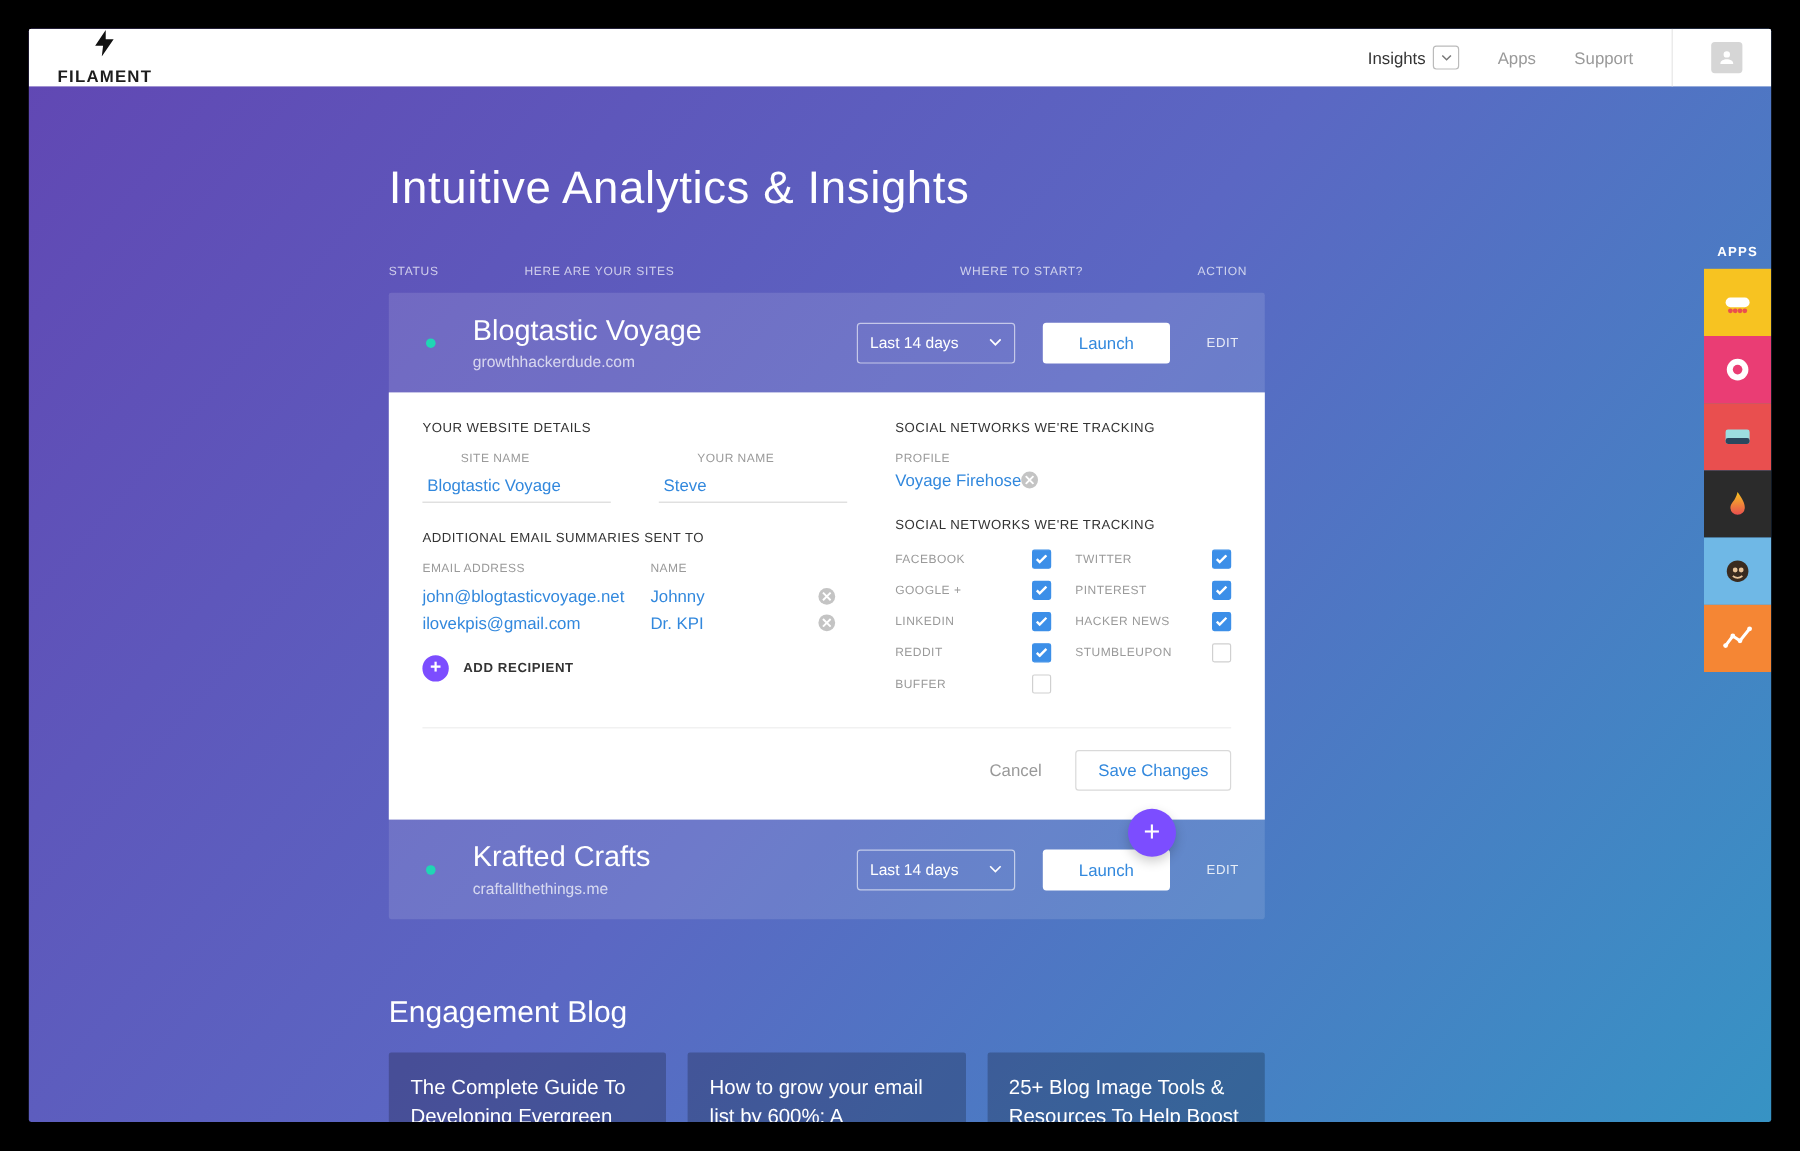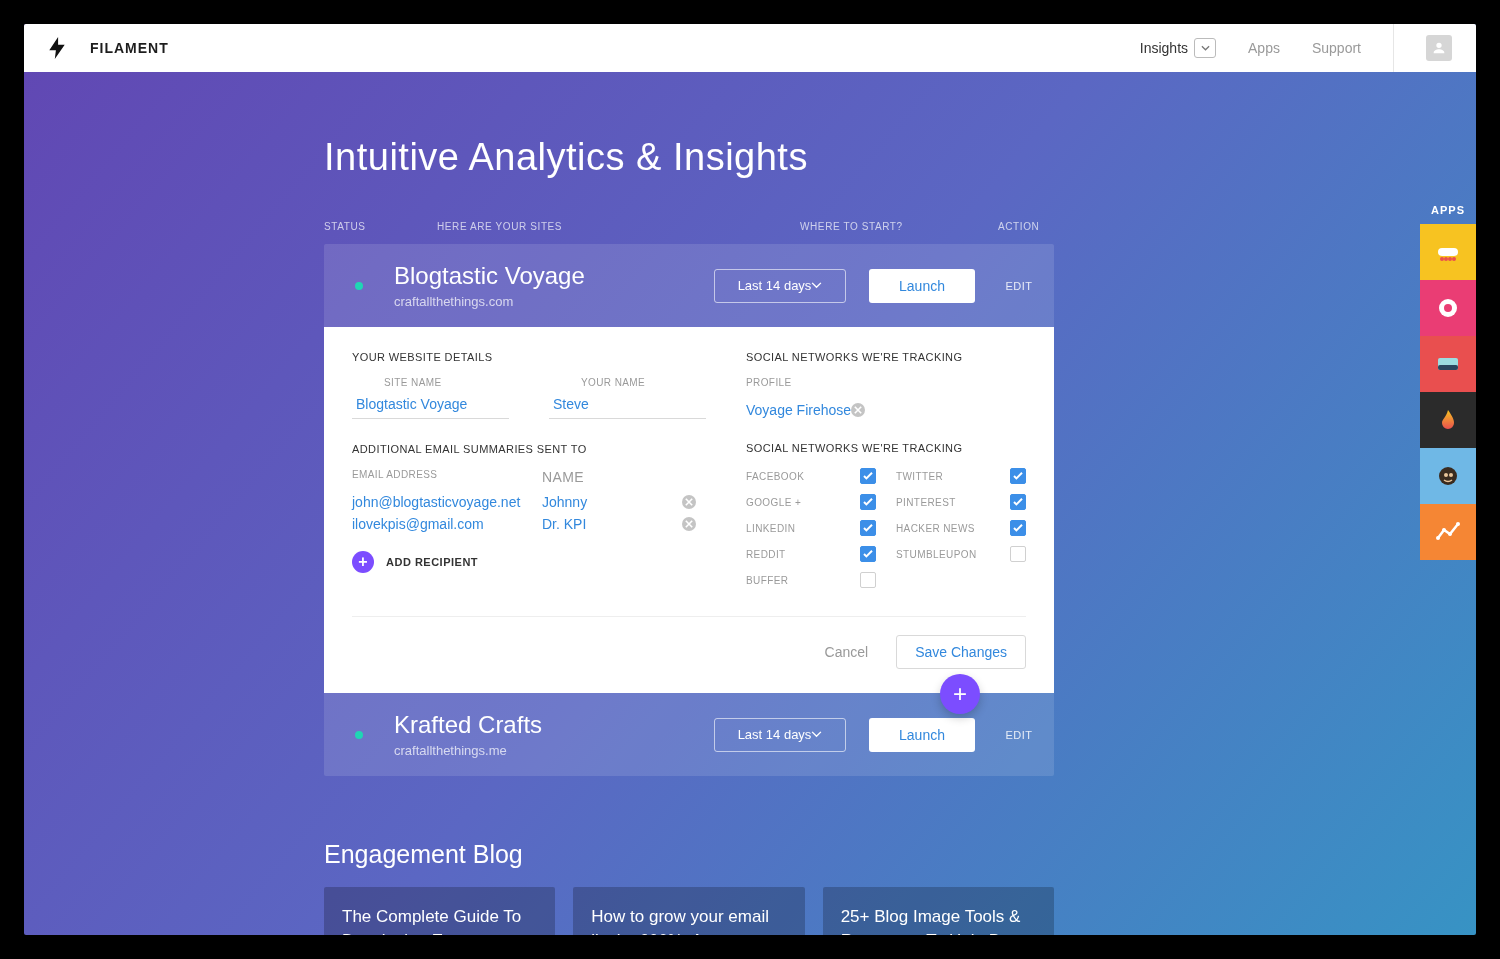--- a/index.html
+++ b/index.html
@@ -1,20 +1,20 @@
 <!DOCTYPE html>
 <html><head>
 <meta charset="utf-8">
 <style>
   * { box-sizing: border-box; margin: 0; padding: 0; }
   body { font-family: -apple-system, "Helvetica Neue", Arial, sans-serif; background: #000; }
   .shell { width: 1500px; height: 959px; margin: 0 auto; padding: 24px; }
   .app-frame { width: 100%; height: 100%; background: linear-gradient(130deg, #6147b3 0%, #5b67c3 50%, #3793c4 100%); position: relative; overflow: hidden; border-radius: 2px; }
   .topbar { height: 48px; background: #fff; display: flex; align-items: center; padding: 0 24px; }
-  .logo { display: flex; align-items: center; gap: 24px; }
+  .logo { display: flex; align-items: center; gap: 8px; flex-direction: column; }
   .logo svg { width: 18px; height: 22px; }
   .logo-text { font-weight: 700; letter-spacing: 1px; color: #1d1d1d; font-size: 14px; }
   .topnav { margin-left: auto; display: flex; align-items: center; gap: 32px; }
   .topnav-item { color: #9a9a9a; font-size: 14px; cursor: pointer; display: flex; align-items: center; gap: 6px; }
   .topnav-item.active { color: #333; }
   .nav-dd { width: 22px; height: 20px; border: 1px solid #bbb; border-radius: 3px; display: flex; align-items: center; justify-content: center; }
   .nav-dd svg { width: 9px; height: 6px; }
   .topnav-divider { width: 1px; height: 48px; background: #e6e6e6; }
   .avatar { width: 26px; height: 26px; background: #d6d6d6; border-radius: 3px; display: flex; align-items: center; justify-content: center; }
   .avatar svg { width: 16px; height: 16px; fill: #fff; }
@@ -24,21 +24,21 @@
 
   .col-headers { display: grid; grid-template-columns: 70px 320px 155px 1fr; padding: 42px 0 12px 0; font-size: 10px; letter-spacing: .6px; color: rgba(255,255,255,.7); gap: 43px; }
   .col-headers span { text-transform: uppercase; }
 
   .sites-panel { width: 730px; background: rgba(255,255,255,.12); border-radius: 2px; overflow: visible; position: relative; }
   .site-row { display: grid; grid-template-columns: 70px 320px 155px 120px 60px; align-items: center; padding: 18px 0; }
   .status-dot { width: 8px; height: 8px; border-radius: 50%; background: #1fd6b4; margin: 0 auto; }
   .site-meta { display: flex; flex-direction: column; }
   .site-name { color: #fff; font-size: 24px; font-weight: 300; }
   .site-url  { color: rgba(255,255,255,.72); font-size: 13px; margin-top: 4px; }
-  .dd { height: 34px; border: 1px solid rgba(255,255,255,.6); border-radius: 3px; display: flex; align-items: center; padding: 0 10px; color: #fff; font-size: 13px; cursor: pointer; justify-content: center; width: 132px; }
+  .dd { height: 34px; border: 1px solid rgba(255,255,255,.6); border-radius: 3px; display: flex; align-items: center; padding: 0 10px; color: #fff; font-size: 13px; cursor: pointer; justify-content: space-between; width: 132px; }
   .dd svg { width: 11px; height: 7px; }
   .launch-btn { height: 34px; width: 106px; background: #fff; border-radius: 3px; color: #3288dd; font-size: 14px; display: flex; align-items: center; justify-content: center; cursor: pointer; }
   .edit-link { color: rgba(255,255,255,.85); font-size: 11px; letter-spacing: .5px; text-align: center; cursor: pointer; }
 
   .details-panel { background: #fff; padding: 24px 28px; }
   .dp-grid { display: grid; grid-template-columns: 1fr 280px; gap: 40px; }
   .section-label { font-size: 11px; letter-spacing: .4px; color: #333; text-transform: uppercase; margin-bottom: 14px; }
   .field-row { display: grid; grid-template-columns: 1fr 1fr; gap: 40px; }
   .field label { display: block; font-size: 10px; color: #9a9a9a; text-transform: uppercase; letter-spacing: .4px; margin-bottom: 4px; margin-left: 32px; }
   .input-line { border: none; border-bottom: 1px solid #d9d9d9; padding: 4px 2px 6px 4px; width: 100%; font-size: 14px; color: #3288dd; outline: none; background: transparent; }
@@ -122,21 +122,21 @@
       </div>
 
       <div class="sites-panel">
 
         <div class="site-row">
           <div>
               <div class="status-dot"></div>
             </div>
           <div class="site-meta">
             <span class="site-name">Blogtastic Voyage</span>
-            <span class="site-url">craftallthethings.com</span>
+            <span class="site-url">growthhackerdude.com</span>
           </div>
           <div>
             <div class="dd">
               <span>Last 14 days</span>
               <svg viewBox="0 0 12 8">
                   <path d="M1 1 L6 6 L11 1" stroke="#fff" stroke-width="1.6" fill="none"></path>
                 </svg>
             </div>
           </div>
           <div>
@@ -157,21 +157,21 @@
                 <div class="field">
                   <label>YOUR NAME</label>
                   <input class="input-line" value="Steve" style="">
                 </div>
               </div>
 
               <div class="sub-section">
                 <div class="section-label">ADDITIONAL EMAIL SUMMARIES SENT TO</div>
                 <div class="field-row" style="grid-template-columns:1fr 120px 24px; gap:20px;">
                   <label style="font-size:10px;color:#9a9a9a;letter-spacing:.4px;">EMAIL ADDRESS</label>
-                  <label style="font-size:14px;color:#9a9a9a;letter-spacing:.4px;">NAME</label>
+                  <label style="font-size:10px;color:#9a9a9a;letter-spacing:.4px;">NAME</label>
                   <span></span>
                 </div>
                 <div class="recipient-list">
                   <div class="recipient-row">
                     <span>john@blogtasticvoyage.net</span>
                     <span>Johnny</span>
                     <div class="rm-icon">
                       <svg viewBox="0 0 10 10" width="8" height="8">
                           <path d="M1 1 L9 9 M9 1 L1 9" stroke="#fff" stroke-width="2"></path>
                         </svg>
@@ -189,21 +189,21 @@
                 </div>
                 <div class="add-recipient">
                   <div class="plus-badge">+</div>
                   <span class="add-recipient-label">ADD RECIPIENT</span>
                 </div>
               </div>
             </div>
 
             <div>
               <div class="section-label">SOCIAL NETWORKS WE'RE TRACKING</div>
-              <label style="font-size:10px;color:#9a9a9a;letter-spacing:.4px;display:block;margin-bottom:14px;">PROFILE</label>
+              <label style="font-size:10px;color:#9a9a9a;letter-spacing:.4px;display:block;margin-bottom:4px;">PROFILE</label>
               <div class="profile-row">
                 <span class="profile-name">Voyage Firehose</span>
                 <div class="rm-icon">
                   <svg viewBox="0 0 10 10" width="8" height="8">
                       <path d="M1 1 L9 9 M9 1 L1 9" stroke="#fff" stroke-width="2"></path>
                     </svg>
                 </div>
               </div>
 
               <div class="sub-section">

